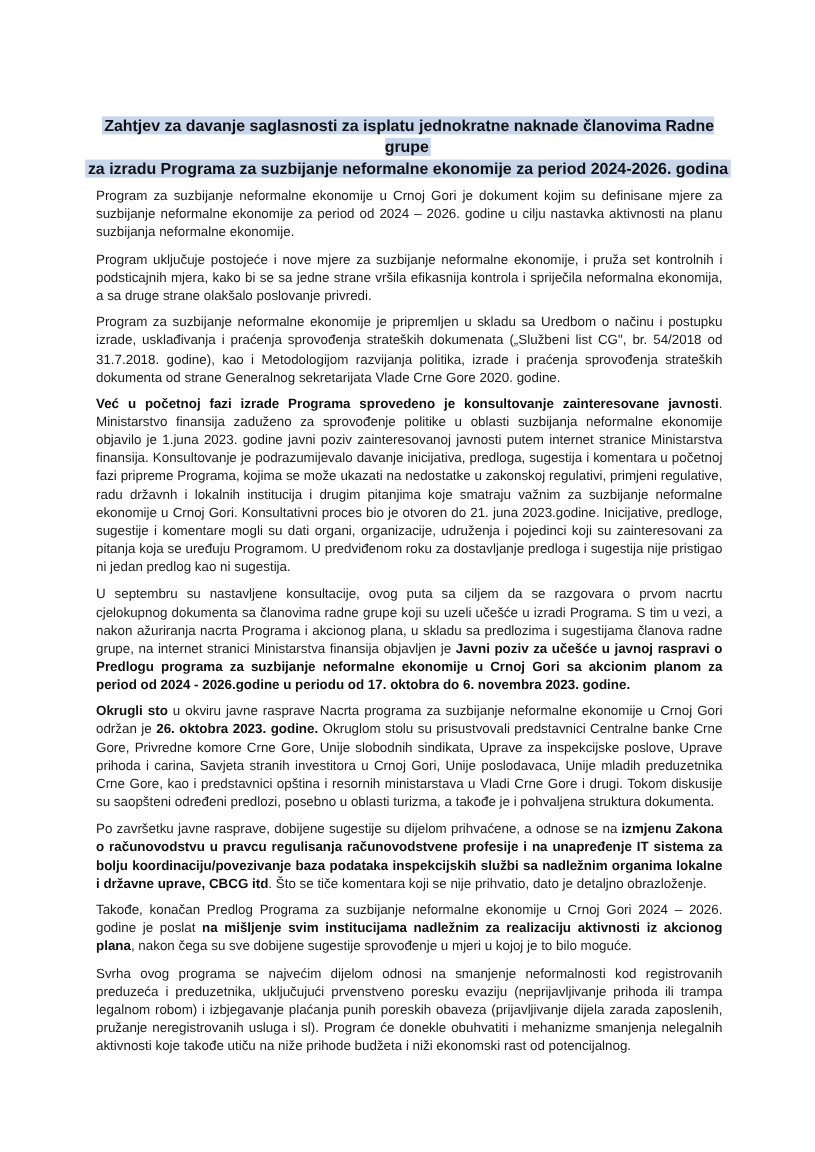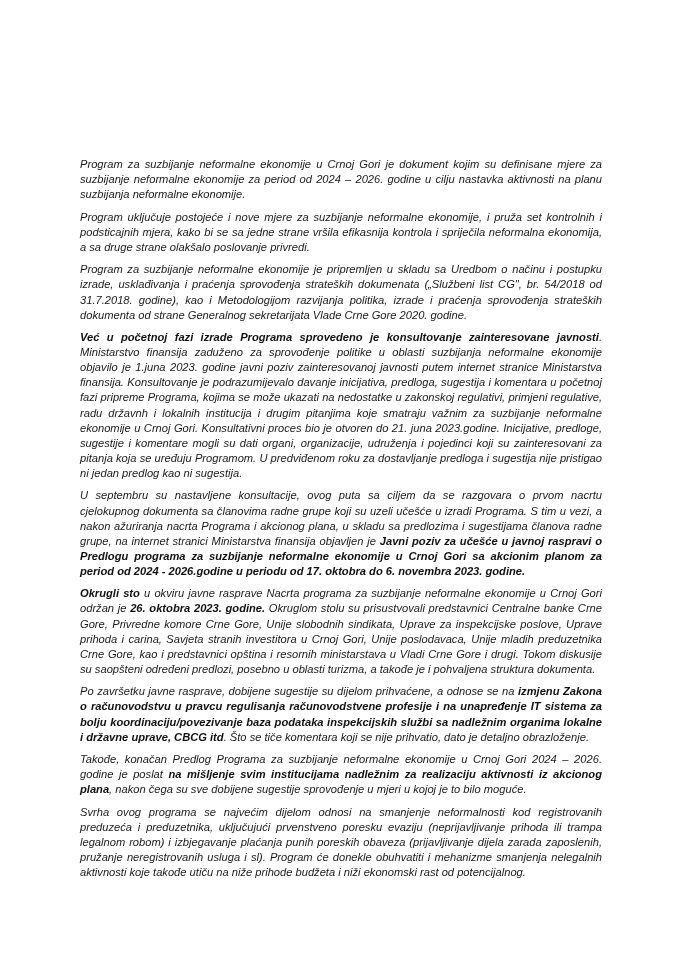--- a/index.html
+++ b/index.html
@@ -12,29 +12,32 @@
       text-align: center;
       font-family: "Liberation Sans", sans-serif;
       font-weight: bold; font-size: 13.3px; line-height: 18px; color: #111111;
     }
     .title span.hl { background: #c8d6ec; padding: 0 2px; }
     .body {
       position: absolute; left: 80px; top: 157px; width: 522px;
       font-family: "Liberation Sans", sans-serif;
       font-size: 11.15px; line-height: 15.1px; color: #1a1a1a;
       text-align: justify;
-      font-style: italic;
     }
     .body p { margin: 0 0 7.4px 0; }
     .body b { font-weight: bold; color: #111; }
   </style>
 </head>
 <body>
 
 <div class="page">
+  <div class="title">
+    <span class="hl">Zahtjev za davanje saglasnosti za isplatu jednokratne naknade članovima Radne grupe</span><br>
+    <span class="hl">za izradu Programa za suzbijanje neformalne ekonomije za period 2024-2026. godina</span>
+  </div>
 
   <div class="body">
     <p>
       <span>Program za suzbijanje neformalne ekonomije u Crnoj Gori je dokument kojim su definisane mjere za suzbijanje neformalne ekonomije za period od 2024 – 2026. godine u cilju nastavka aktivnosti na planu suzbijanja neformalne ekonomije.</span>
     </p>
     <p>
       <span>Program uključuje postojeće i nove mjere za suzbijanje neformalne ekonomije, i pruža set kontrolnih i podsticajnih mjera, kako bi se sa jedne strane vršila efikasnija kontrola i spriječila neformalna ekonomija, a sa druge strane olakšalo poslovanje privredi.</span>
     </p>
     <p>
       <span>Program za suzbijanje neformalne ekonomije je pripremljen u skladu sa Uredbom o načinu i postupku izrade, usklađivanja i praćenja sprovođenja strateških dokumenata („Službeni list CG", br. 54/2018 od 31.7.2018. godine), kao i Metodologijom razvijanja politika, izrade i praćenja sprovođenja strateških dokumenta od strane Generalnog sekretarijata Vlade Crne Gore 2020. godine.</span>

